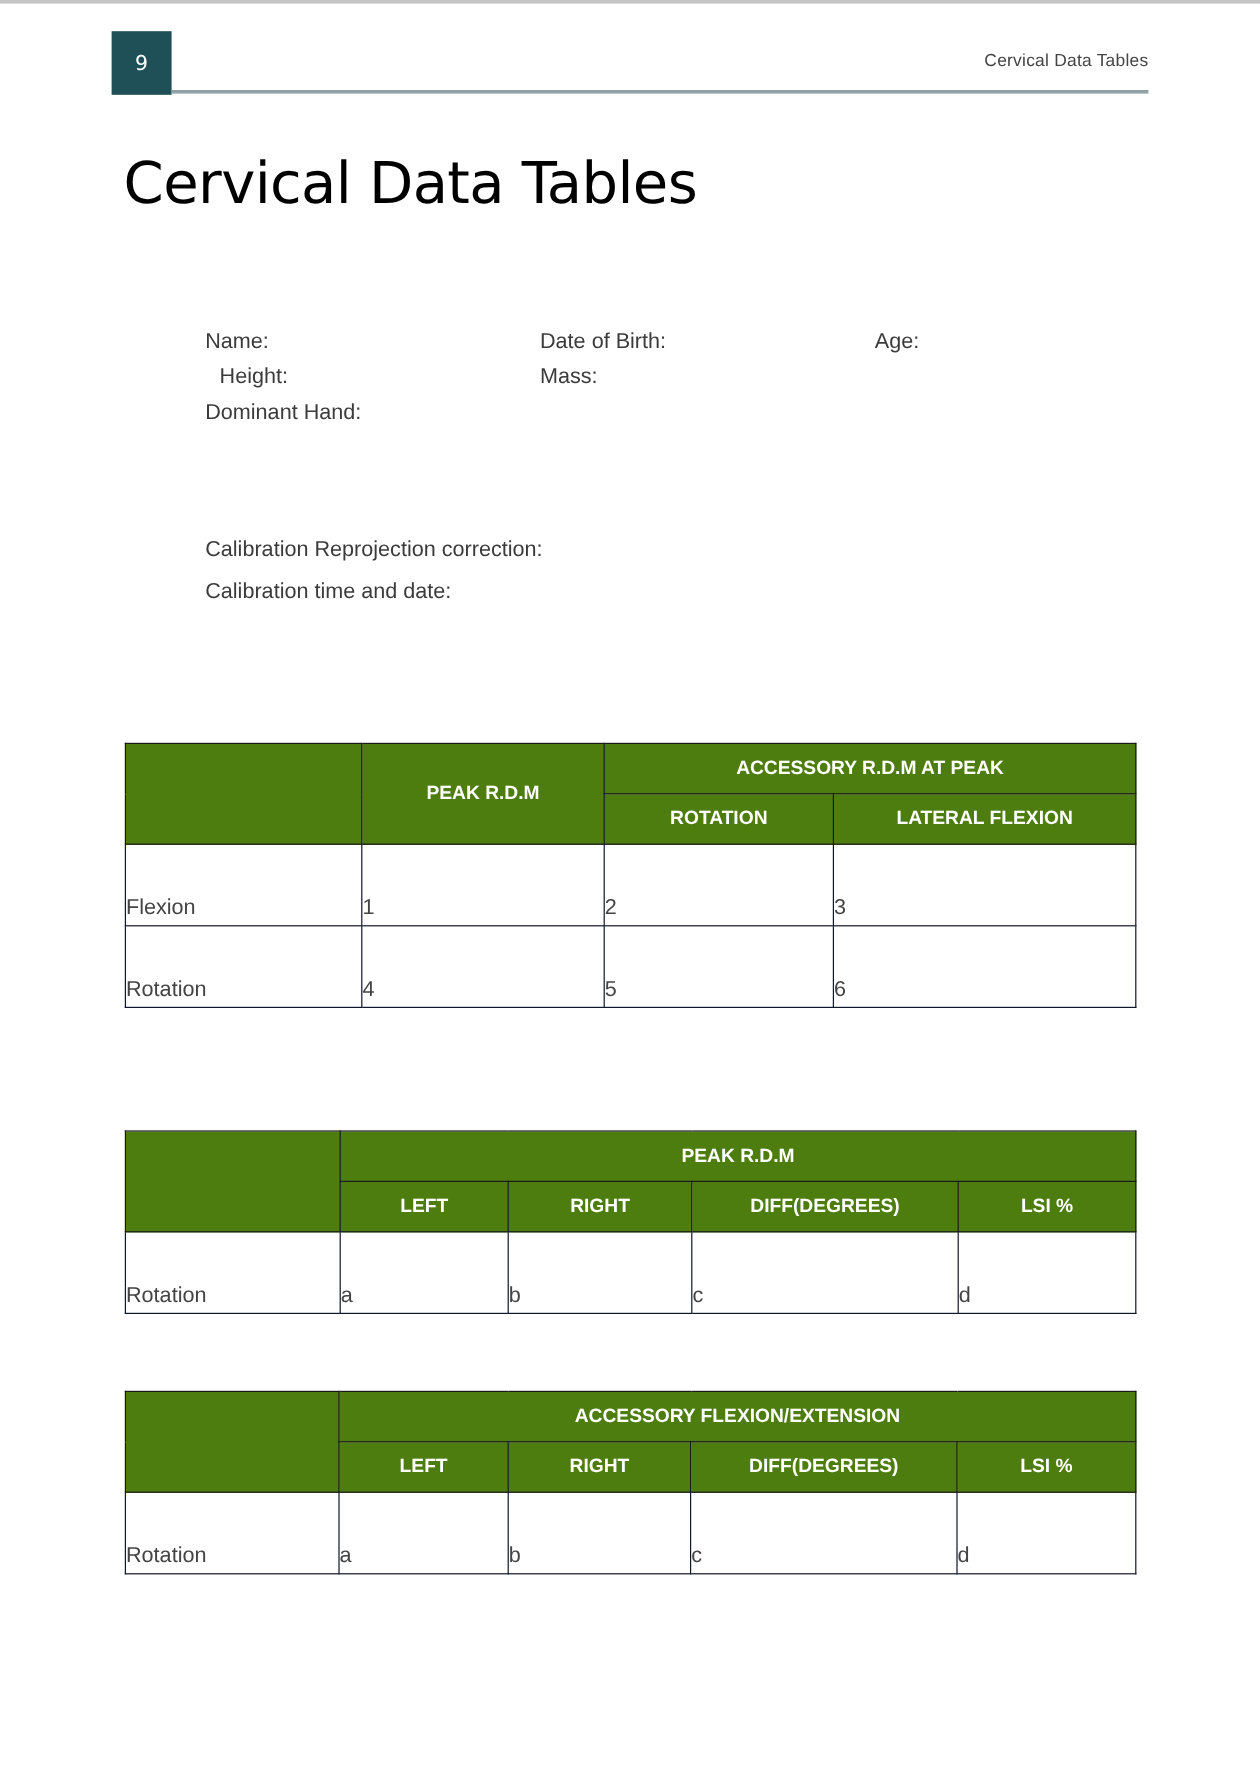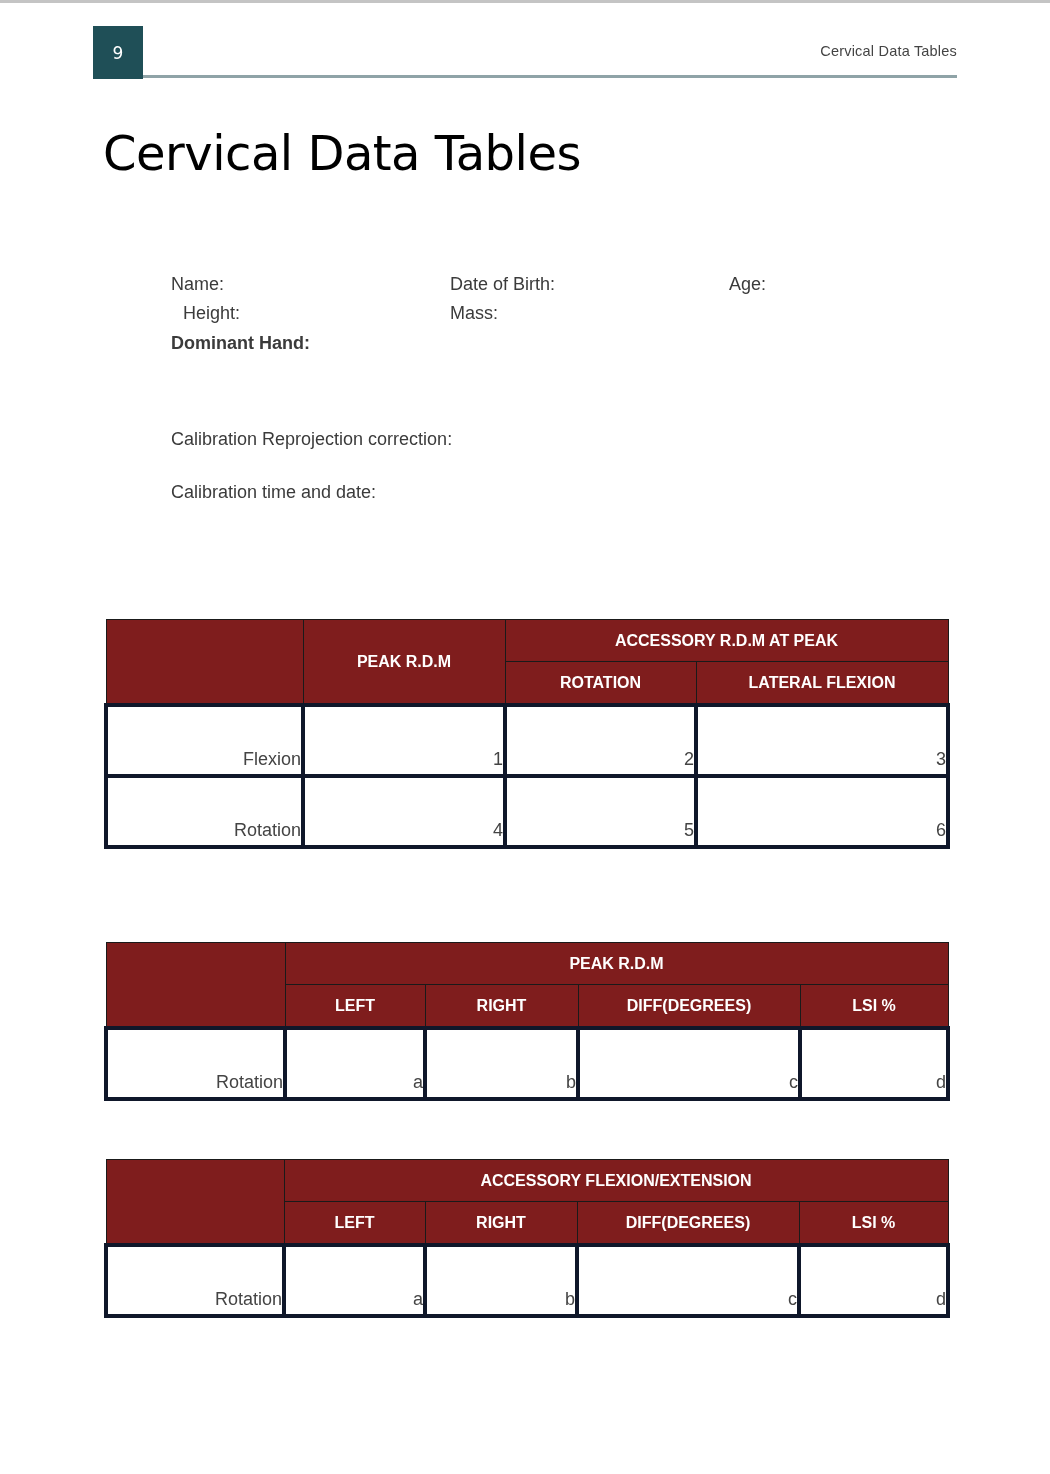--- a/index.html
+++ b/index.html
@@ -25,48 +25,48 @@
       position: absolute; left: 103px; top: 122px; margin: 0;
       font-size: 48px; font-weight: normal; color: #000;
       font-family: "DejaVu Sans", sans-serif; letter-spacing: -0.5px;
     }
     .info { position: absolute; font-size: 18px; color: #3b3b3b; font-family: "Liberation Sans", sans-serif; }
     table.dt {
       position: absolute; left: 104px; width: 842px; border-collapse: collapse;
       font-family: "Liberation Sans", sans-serif; table-layout: fixed;
     }
     table.dt th {
-      background: #7f1d1d; color: #fff; font-weight: bold; font-size: 16px;
+      background: #4d7c0f; color: #fff; font-weight: bold; font-size: 16px;
       border: 1px solid #1a1a1a; height: 41px; padding: 0; text-align: center;
     }
     table.dt td {
-      border: 4px solid #0f172a; font-size: 18px; color: #444; text-align: right;
+      border: 1px solid #0f172a; font-size: 18px; color: #444; text-align: left;
       vertical-align: bottom; padding: 0 0 4px 0; height: 62px;
     }
     #t1 { top: 616px; }
     #t2 { top: 939px; }
     #t3 { top: 1156px; }
   </style>
 </head>
 <body>
 
 <div class="page-num">9</div>
 <div class="header-rule"></div>
 <div class="running-title">Cervical Data Tables</div>
 
 <h1 class="page-title">Cervical Data Tables</h1>
 
 <div class="info" style="left:171px; top:271px;">Name:</div>
 <div class="info" style="left:450px; top:271px;">Date of Birth:</div>
 <div class="info" style="left:729px; top:271px;">Age:</div>
 <div class="info" style="left:171px; top:300px;margin-left:12px;">Height:</div>
 <div class="info" style="left:450px; top:300px;">Mass:</div>
-<div class="info" style="left:171px; top:330px;font-weight:bold;">Dominant Hand:</div>
+<div class="info" style="left:171px; top:330px;">Dominant Hand:</div>
 
-<div class="info" style="left:171px; top:426px;">Calibration Reprojection correction:</div>
+<div class="info" style="left:171px; top:444px;">Calibration Reprojection correction:</div>
 <div class="info" style="left:171px; top:455px;margin-top:24px;">Calibration time and date:</div>
 
 <table class="dt" id="t1">
   <colgroup>
     <col style="width:197px">
       <col style="width:202px">
       <col style="width:191px">
       <col style="width:252px">
   </colgroup>
   <thead>

